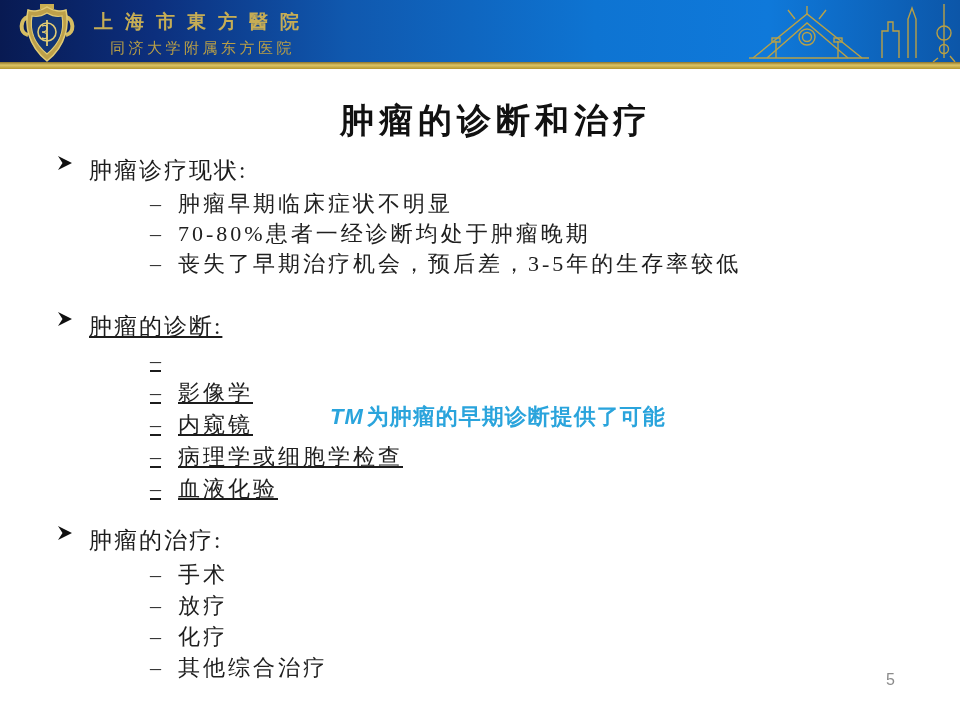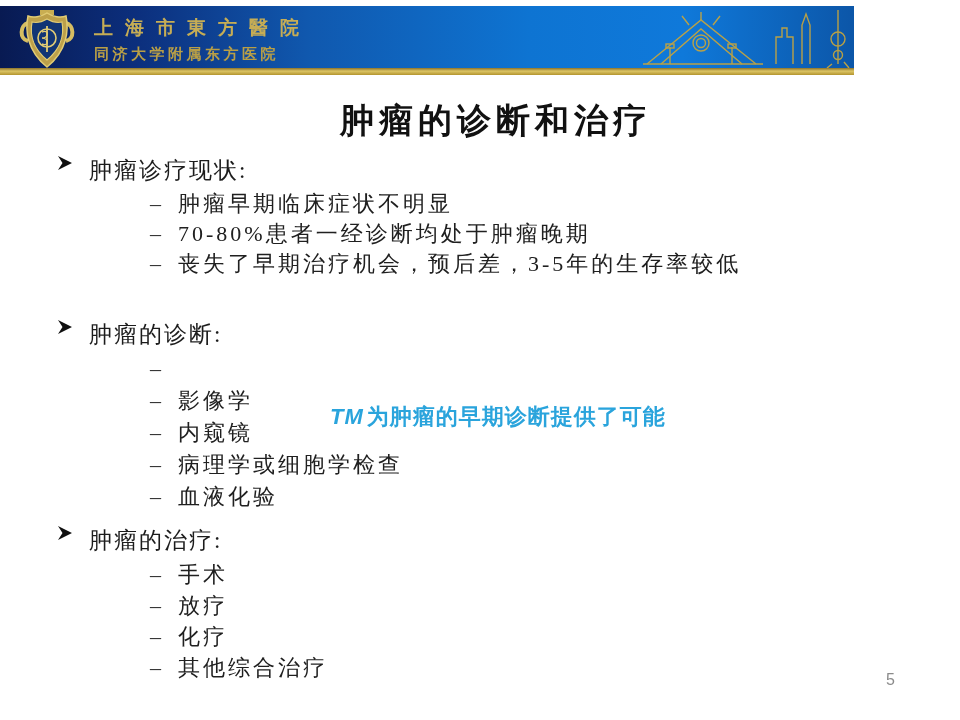--- a/index.html
+++ b/index.html
@@ -2,51 +2,51 @@
 <html><head>
 <meta charset="utf-8">
 <style>
   html,body{margin:0;padding:0;background:#e8e8e8;}
   .slide{
     position:relative;width:960px;height:720px;background:#ffffff;
     overflow:hidden;font-family:"Liberation Serif",serif;
   }
 
   
-  .banner{position:absolute;top:6px;left:0;width:840px;height:69px;padding-left:14px;}
+  .banner{position:absolute;top:0;left:0;width:960px;height:69px;}
   .banner-blue{
     position:absolute;left:0;right:0;top:0;bottom:7px;
     background:linear-gradient(90deg,#081a52 0%,#0c2f7d 16%,#1058ae 36%,#0e74d2 62%,#0f79da 80%,#0c56a8 100%);
   }
   .goldline{
     position:absolute;left:0;right:0;bottom:0;height:7px;
     background:linear-gradient(180deg,#8d742a 0%,#dcc464 45%,#b3952f 100%);
   }
   .crest{position:absolute;left:14px;top:3px;}
   .names{position:absolute;left:94px;top:9px;}
   .name1{
     font-size:19px;font-weight:bold;letter-spacing:12px;color:#c6ad55;
     font-family:"Liberation Serif",serif;white-space:nowrap;
   }
   .name2{
-    font-size:15px;font-weight:bold;letter-spacing:3.5px;color:#b99f46;
-    font-family:"Liberation Sans",sans-serif;margin-top:4px;white-space:nowrap;
+    font-size:15px;font-weight:normal;letter-spacing:3.5px;color:#b99f46;
+    font-family:"Liberation Sans",sans-serif;margin-top:4px;white-space:nowrap;text-align:center;
   }
   .deco{position:absolute;right:0;top:0;}
 
   
   .title{
     position:absolute;top:82px;left:0;width:100%;margin:16px;text-align:center;
     font-size:34px;font-weight:bold;letter-spacing:5px;color:#111;
   }
 
   
   .sec{position:absolute;left:56px;color:#1c1c1c;}
   .sec1{top:155px;}
-  .sec2{top:319px;}
+  .sec2{top:311px;text-decoration:underline;}
   .sec3{top:525px;}
   .head-row{display:flex;align-items:flex-start;gap:15px;height:34px;font-size:23px;letter-spacing:2px;}
   .bullet{display:flex;align-items:center;}
   .item-row{display:flex;align-items:center;font-size:22px;letter-spacing:3px;color:#202020;white-space:nowrap;}
   .sec1 .item-row{height:30px;}
   .sec2 .item-row{height:32px;}
   .sec3 .item-row{height:31px;}
   .dash{width:28px;margin-left:94px;color:#2a2a2a;letter-spacing:0;}
 
   

